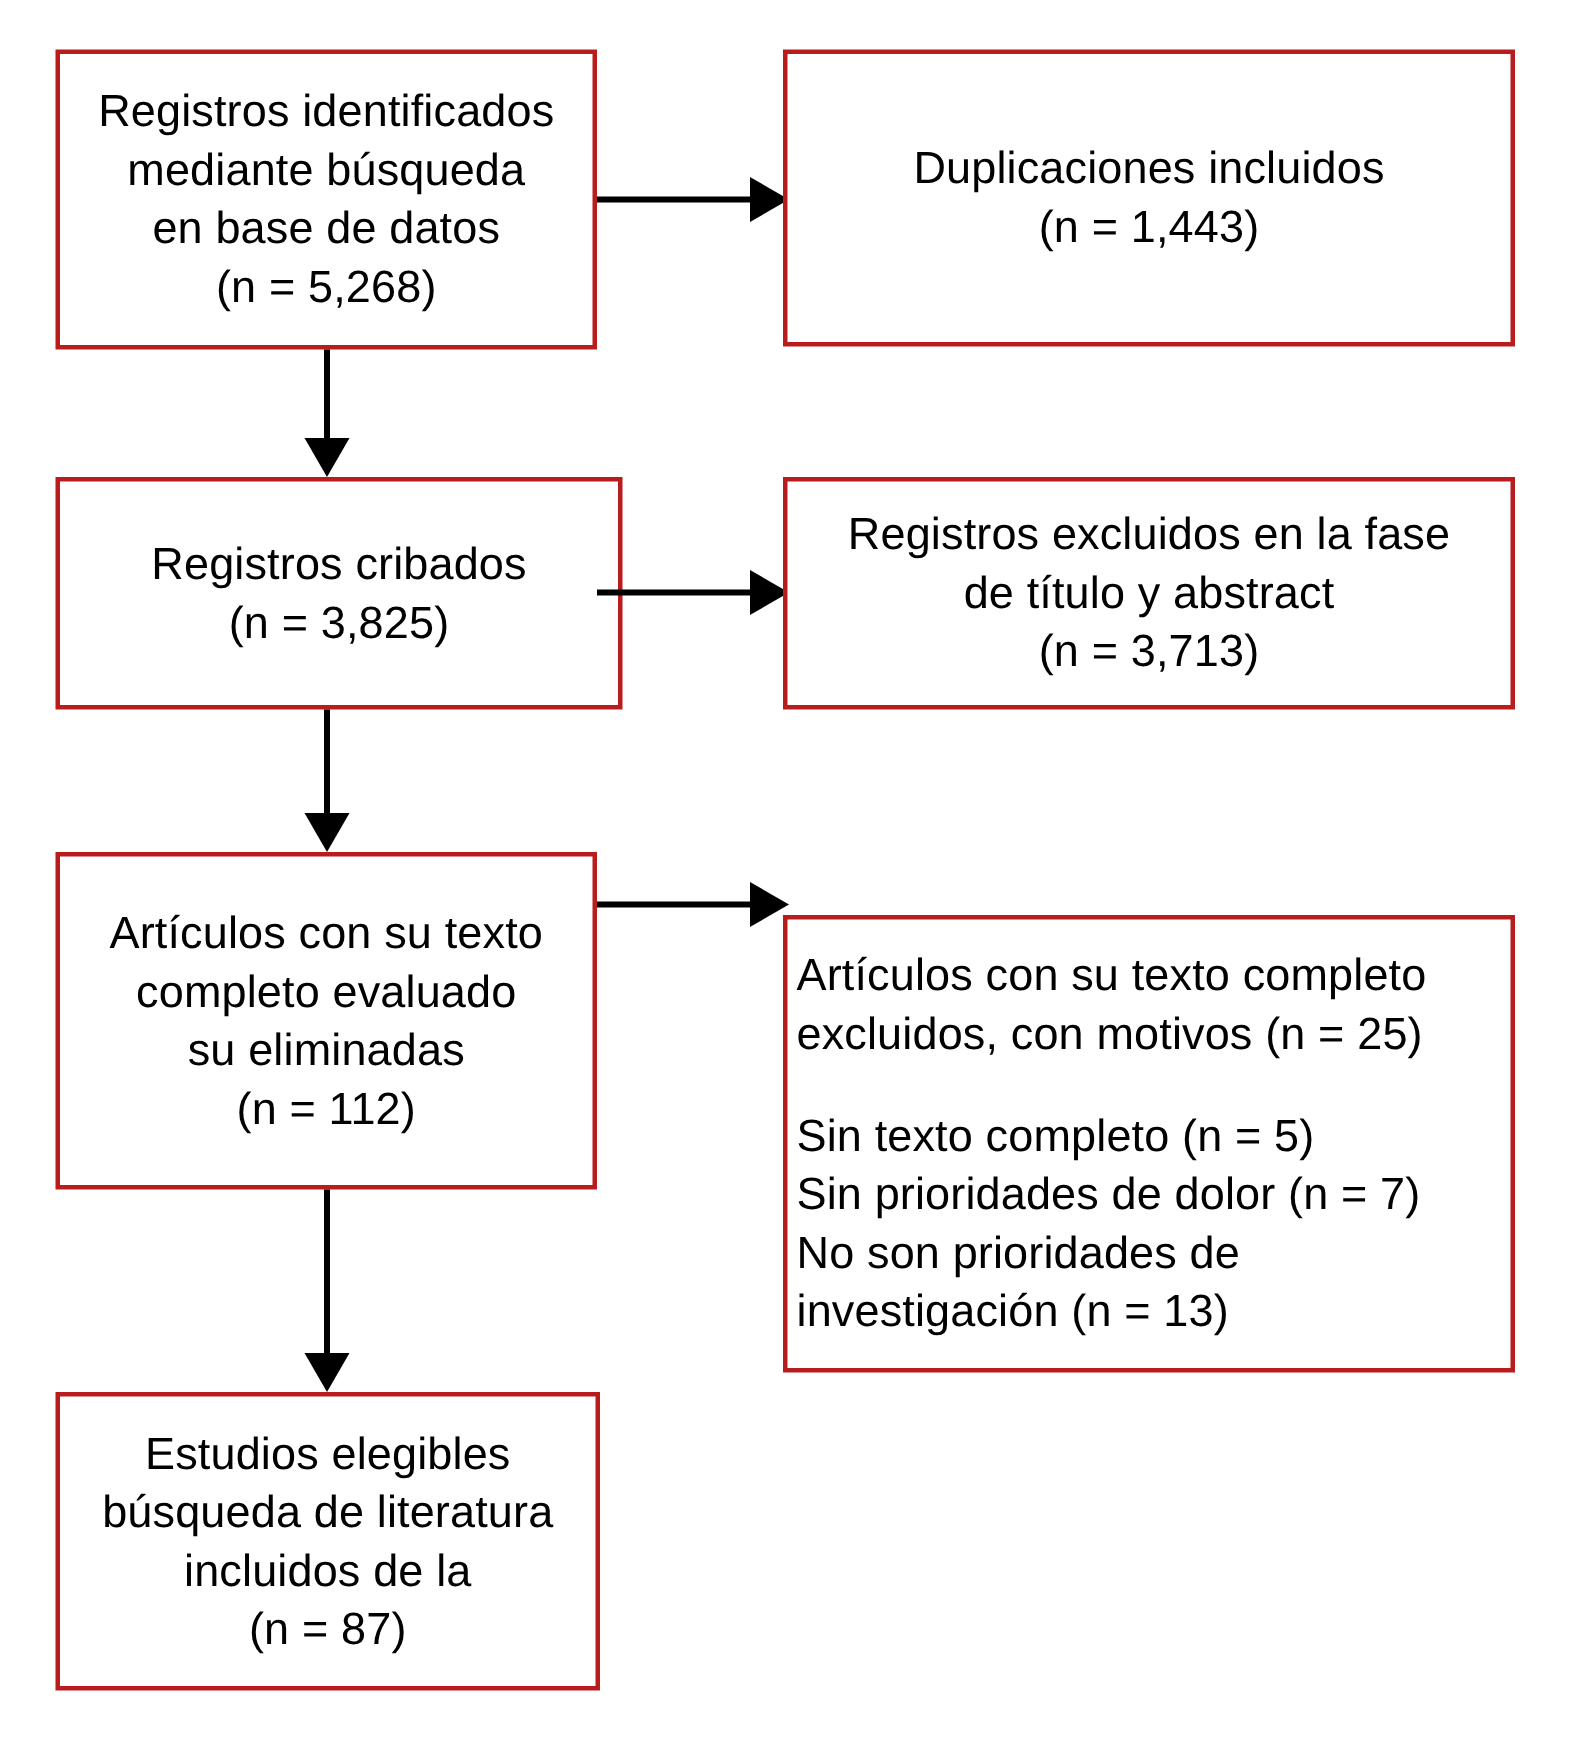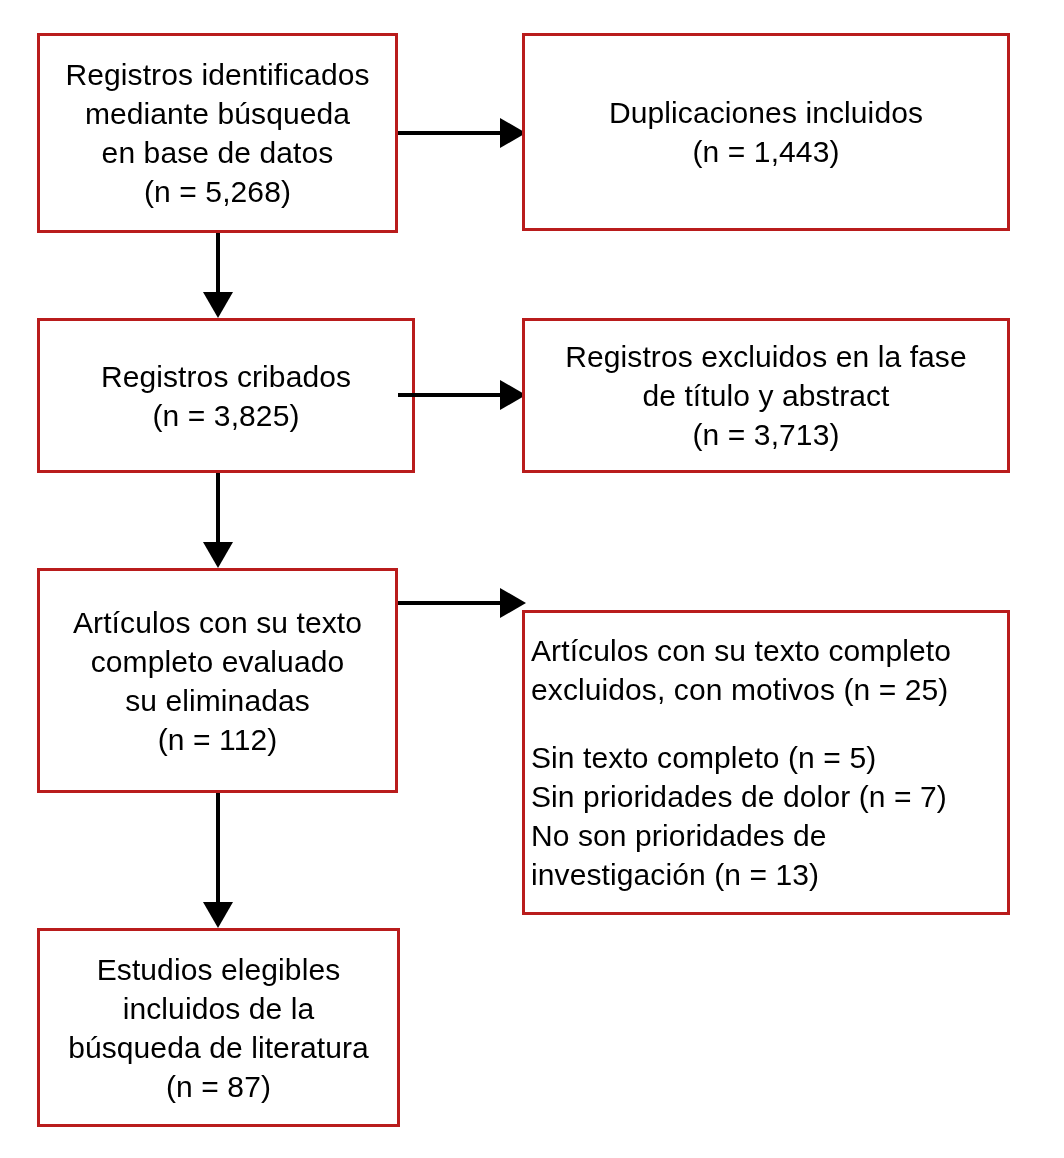--- a/index.html
+++ b/index.html
@@ -204,19 +204,19 @@
   </div>
 
   <div class="connector v-conn" id="conn-fulltext-included">
     <span class="stem"></span>
     <span class="head"></span>
   </div>
 
   <div class="node" id="box-included">
     <div class="lines">
         <span class="line">Estudios elegibles</span>
+        <span class="line">búsqueda de literatura</span>
         <span class="line">incluidos de la</span>
-        <span class="line">búsqueda de literatura</span>
         <span class="line">(n = 87)</span>
       </div>
   </div>
 
 </div>
 
 </body></html>

